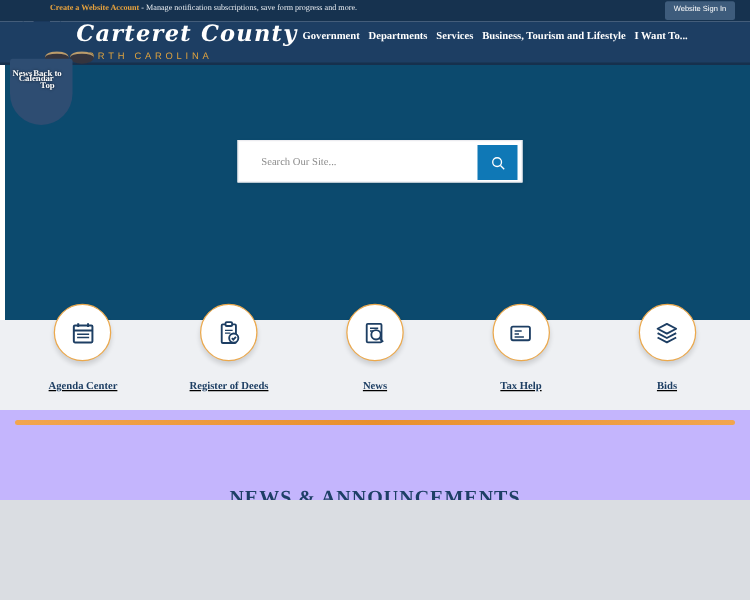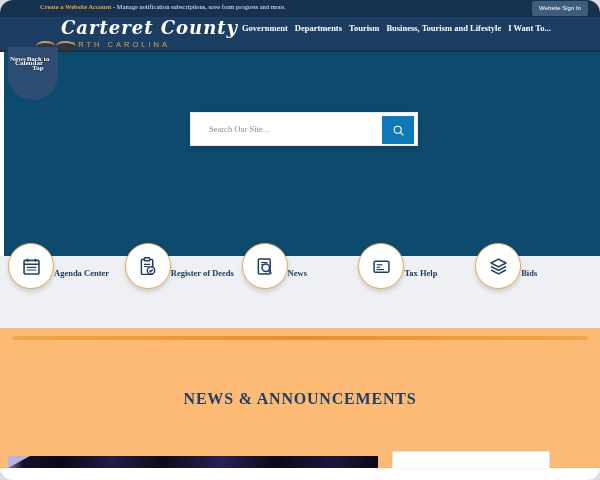--- a/index.html
+++ b/index.html
@@ -1,19 +1,19 @@
 <!DOCTYPE html>
 <html><head>
 <meta charset="utf-8">
 <style>
   * { margin:0; padding:0; box-sizing:border-box; }
   html,body { background:#dadde2; }
   #screen {
-    position:relative; width:600px; height:480px; overflow:hidden;
-    font-family:"Liberation Serif", serif; background:#ffffff;border-radius:13px;
+    position:relative; width:600px; height:400px; overflow:hidden;
+    font-family:"Liberation Serif", serif; background:#ffffff;
   }
 
   
   .utility-bar {
     position:absolute; left:0; top:0; width:600px; height:17px;
     background:#16324f; z-index:30;
   }
   .utility-text {
     position:absolute; left:40px; top:3px; font-size:6.5px; color:#e9edf2;
     white-space:nowrap;
@@ -87,38 +87,38 @@
     position:absolute; right:3px; top:3px; width:32px; height:28px;
     background:#0f78b6; border:none; cursor:pointer;
     display:flex; align-items:center; justify-content:center;
   }
 
   
   .band { position:absolute; left:0; top:256px; width:600px; height:80px; background:#eef0f3; }
   .quick-links {
     position:absolute; left:8px; top:243px; width:584px; display:flex; z-index:5;
   }
-  .ql-item { flex:1; display:flex; flex-direction:row; align-items:center; cursor:pointer; }
+  .ql-item { flex:1; display:flex; flex-direction:column; align-items:center; cursor:pointer;text-decoration:underline; }
   .ql-circle {
     width:46px; height:46px; border-radius:50%; background:#ffffff;
     border:1px solid #eba94e; display:flex; align-items:center; justify-content:center;
     box-shadow:0 3px 4px rgba(0,0,0,.14);
   }
   .ql-label {
     margin-top:14px; font-size:8.5px; font-weight:bold; color:#1d3e63;
     text-align:center; white-space:nowrap;
   }
 
   .gold-divider {
     position:absolute; left:12px; top:336px; width:576px; height:4px;
     background:linear-gradient(90deg,#f2a54e,#e88f2d 50%,#f2a54e); border-radius:2px; z-index:6;
   }
 
   
-  .news-section { position:absolute; left:0; top:328px; width:600px; height:140px; background:#fdba74; }
+  .news-section { position:absolute; left:0; top:328px; width:600px; height:140px; background:#c4b5fd; }
   .news-heading {
     position:absolute; left:0; top:62px; width:600px; text-align:center;
     font-size:16px; font-weight:bold; color:#1e3f66; letter-spacing:.8px;
   }
   .news-photo {
     position:absolute; left:8px; top:128px; width:370px; height:12px;
     background:linear-gradient(90deg,#837cb5 0%,#15102e 4%,#0a0a14 15%,#241a4e 28%,#0d0c18 42%,#2a1f5a 58%,#0b0a16 72%,#1d1542 88%,#0a0913 100%);
     cursor:pointer;
   }
   .news-photo .glint {
@@ -144,21 +144,21 @@
   </div>
 
   <div class="header">
     <div class="site-title">
       <div class="site-name">Carteret County</div>
       <div class="site-sub">NORTH CAROLINA</div>
     </div>
     <nav class="main-nav">
       <span class="nav-item">Government</span>
       <span class="nav-item">Departments</span>
-      <span class="nav-item">Tourism</span>
+      <span class="nav-item">Services</span>
       <span class="nav-item">Business, Tourism and Lifestyle</span>
       <span class="nav-item">I Want To...</span>
     </nav>
   </div>
 
   <div class="logo-seal">
     <svg width="41" height="41" viewBox="0 0 41 41">
       <circle cx="20.5" cy="20.5" r="20" fill="#ffffff"></circle>
       <circle cx="20.5" cy="20.5" r="15.5" fill="none" stroke="#9aa7b8" stroke-width="1"></circle>
       <path d="M14 14 h13 v8 a6.5 6.5 0 0 1 -6.5 7 a6.5 6.5 0 0 1 -6.5 -7 z" fill="#8a2230"></path>

